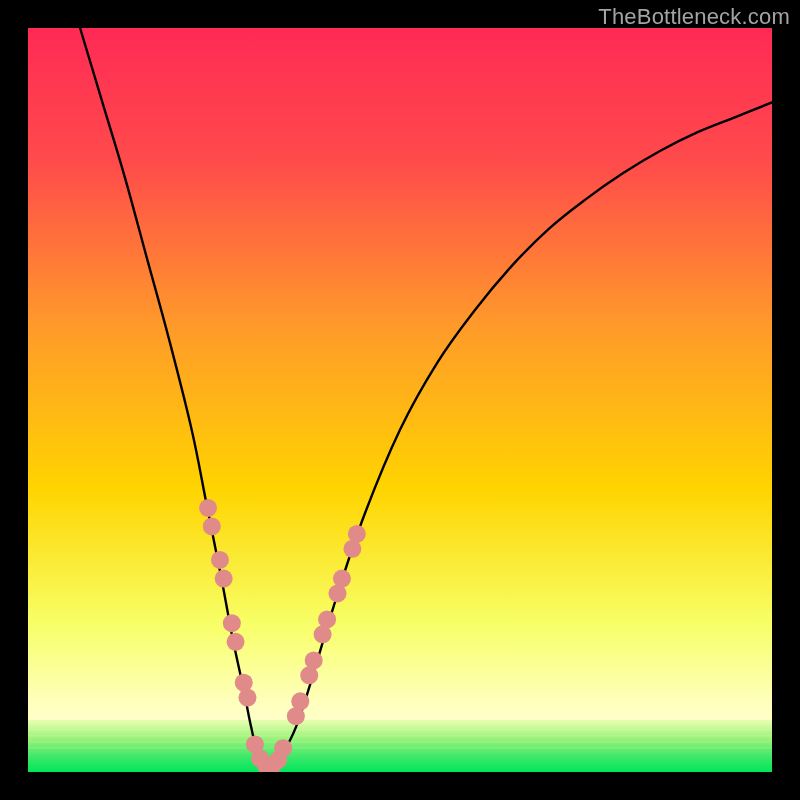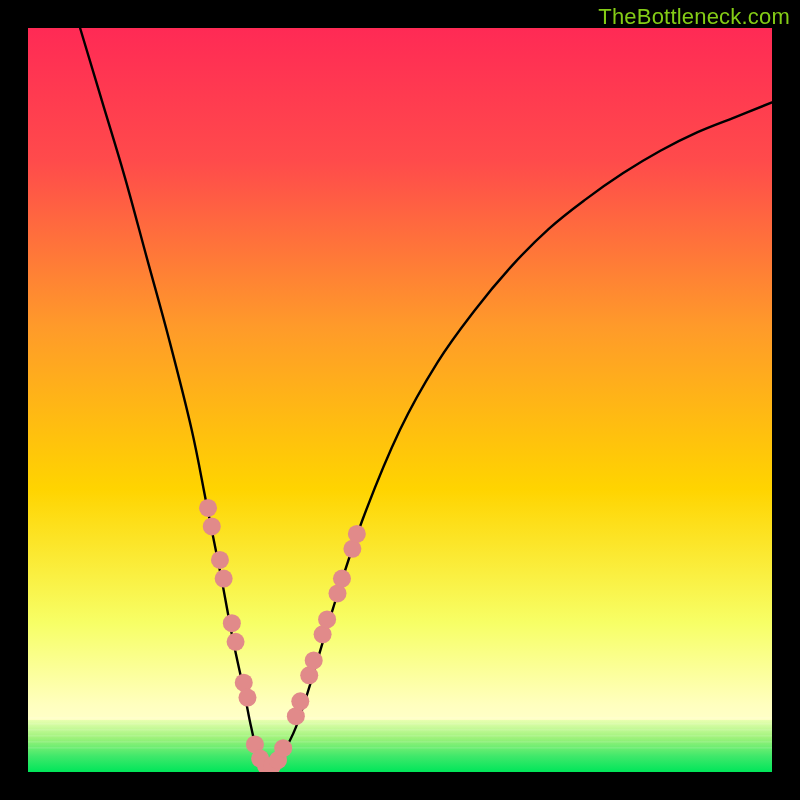--- a/index.html
+++ b/index.html
@@ -13,21 +13,21 @@
   .outer {
     position: relative;
     width: 800px;
     height: 800px;
     background: #000;
   }
   .watermark {
     position: absolute;
     top: 4px;
     right: 10px;
-    color: #84cc16;
+    color: #a3a3a3;
     font-family: Arial, Helvetica, sans-serif;
     font-size: 22px;
     font-weight: 500;
     letter-spacing: 0.2px;
     z-index: 5;
   }
   svg { display: block; }
 </style>
 </head>
 <body>

